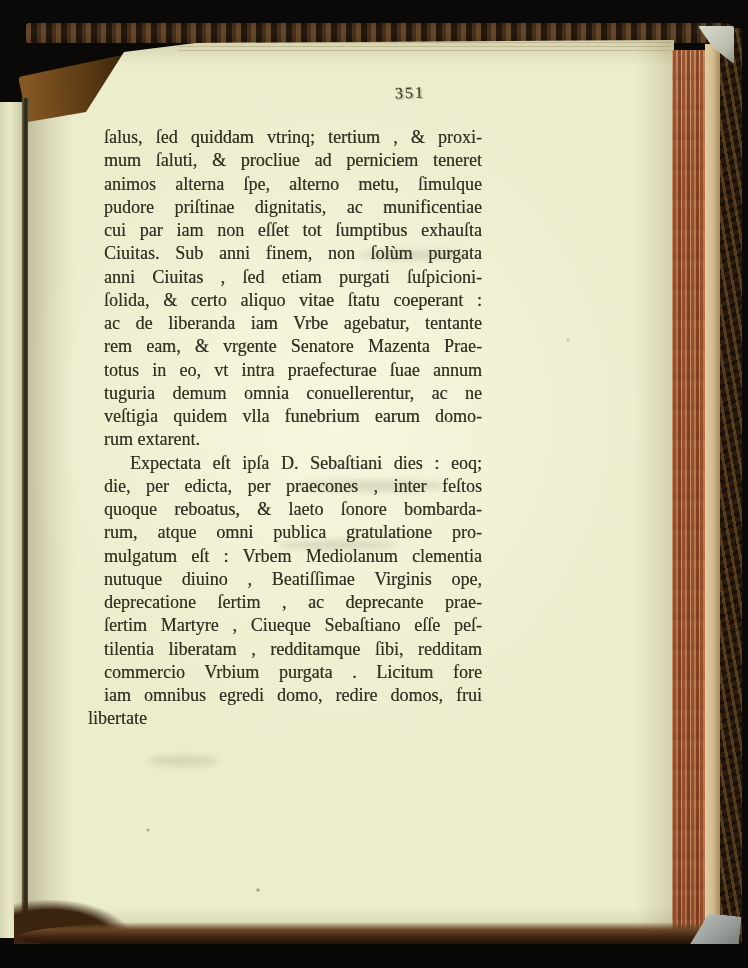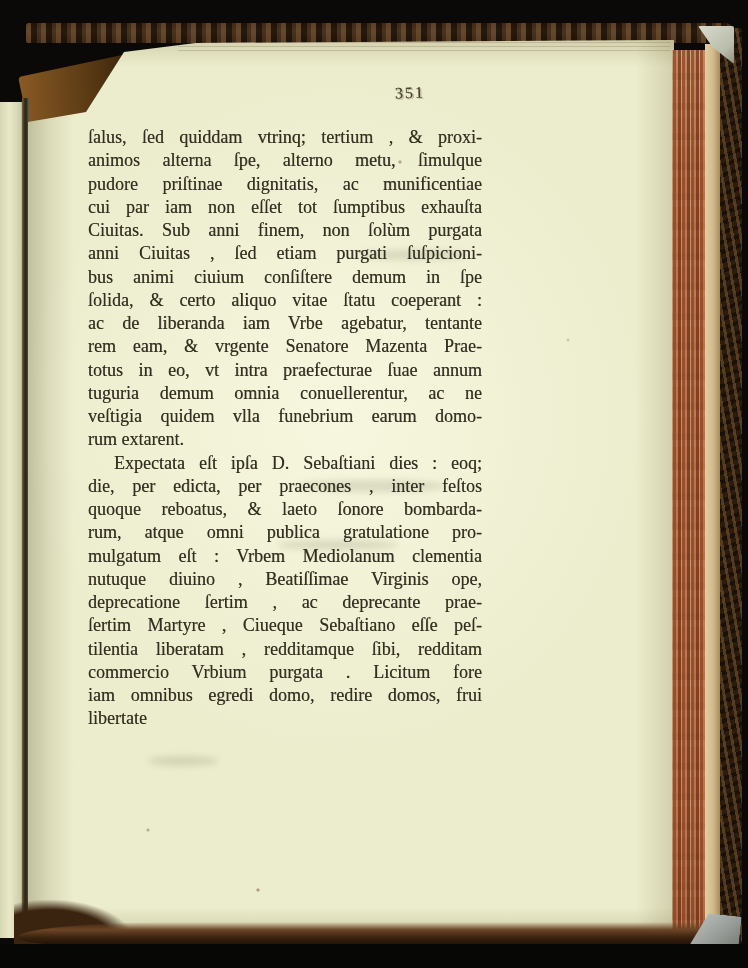--- a/index.html
+++ b/index.html
@@ -80,20 +80,21 @@
   .text-block {
     position:absolute; left:60px; top:86px; width:394px;
     color:#332e21;
     font-size:18px; line-height:23.25px;
     text-shadow:0.35px 0.25px 0.45px rgba(45,38,22,.55);
   }
   .line {
     display:block; height:23.25px; overflow:hidden;
     text-align:justify; text-align-last:justify;
     white-space:nowrap0;
+    margin-left:16px;
   }
   .line.no-justify { text-align-last:left; }
   .line.indent { padding-left:26px; }
   .catchword-row { display:block; height:23.25px; }
   
   .fore-edge {
     position:absolute; left:672px; top:50px; width:33px; height:888px; z-index:5;
     background-color:#ad6240;
     background-image:
       repeating-linear-gradient(90deg, rgba(210,180,140,.55) 0 1px, rgba(150,75,40,.85) 1px 4px, rgba(190,130,90,.6) 4px 6px, rgba(120,55,25,.8) 6px 9px),
@@ -147,26 +148,26 @@
   <div class="smudge s2"></div>
   <div class="smudge s3"></div>
   <div class="smudge s4"></div>
 
   <div class="page-number">351</div>
 
   <div class="text-block" id="text-block">
 
   <div>
         <div class="line">ſalus, ſed quiddam vtrinq; tertium , &amp; proxi-</div>
+        <div class="line">mum ſaluti, &amp; procliue ad perniciem teneret</div>
         <div class="line">animos alterna ſpe, alterno metu, ſimulque</div>
         <div class="line">pudore priſtinae dignitatis, ac munificentiae</div>
         <div class="line">cui par iam non eſſet tot ſumptibus exhauſta</div>
         <div class="line">Ciuitas. Sub anni finem, non ſolùm purgata</div>
         <div class="line">anni Ciuitas , ſed etiam purgati ſuſpicioni-</div>
-        <div class="line">bus animi ciuium conſiſtere demum in ſpe</div>
         <div class="line">ſolida, &amp; certo aliquo vitae ſtatu coeperant :</div>
         <div class="line">ac de liberanda iam Vrbe agebatur, tentante</div>
         <div class="line">rem eam, &amp; vrgente Senatore Mazenta Prae-</div>
         <div class="line">totus in eo, vt intra praefecturae ſuae annum</div>
         <div class="line">tuguria demum omnia conuellerentur, ac ne</div>
         <div class="line">veſtigia quidem vlla funebrium earum domo-</div>
         <div class="line no-justify">rum extarent.</div>
       </div>
       <div>
         <div class="line indent">Expectata eſt ipſa D. Sebaſtiani dies : eoq;</div>

